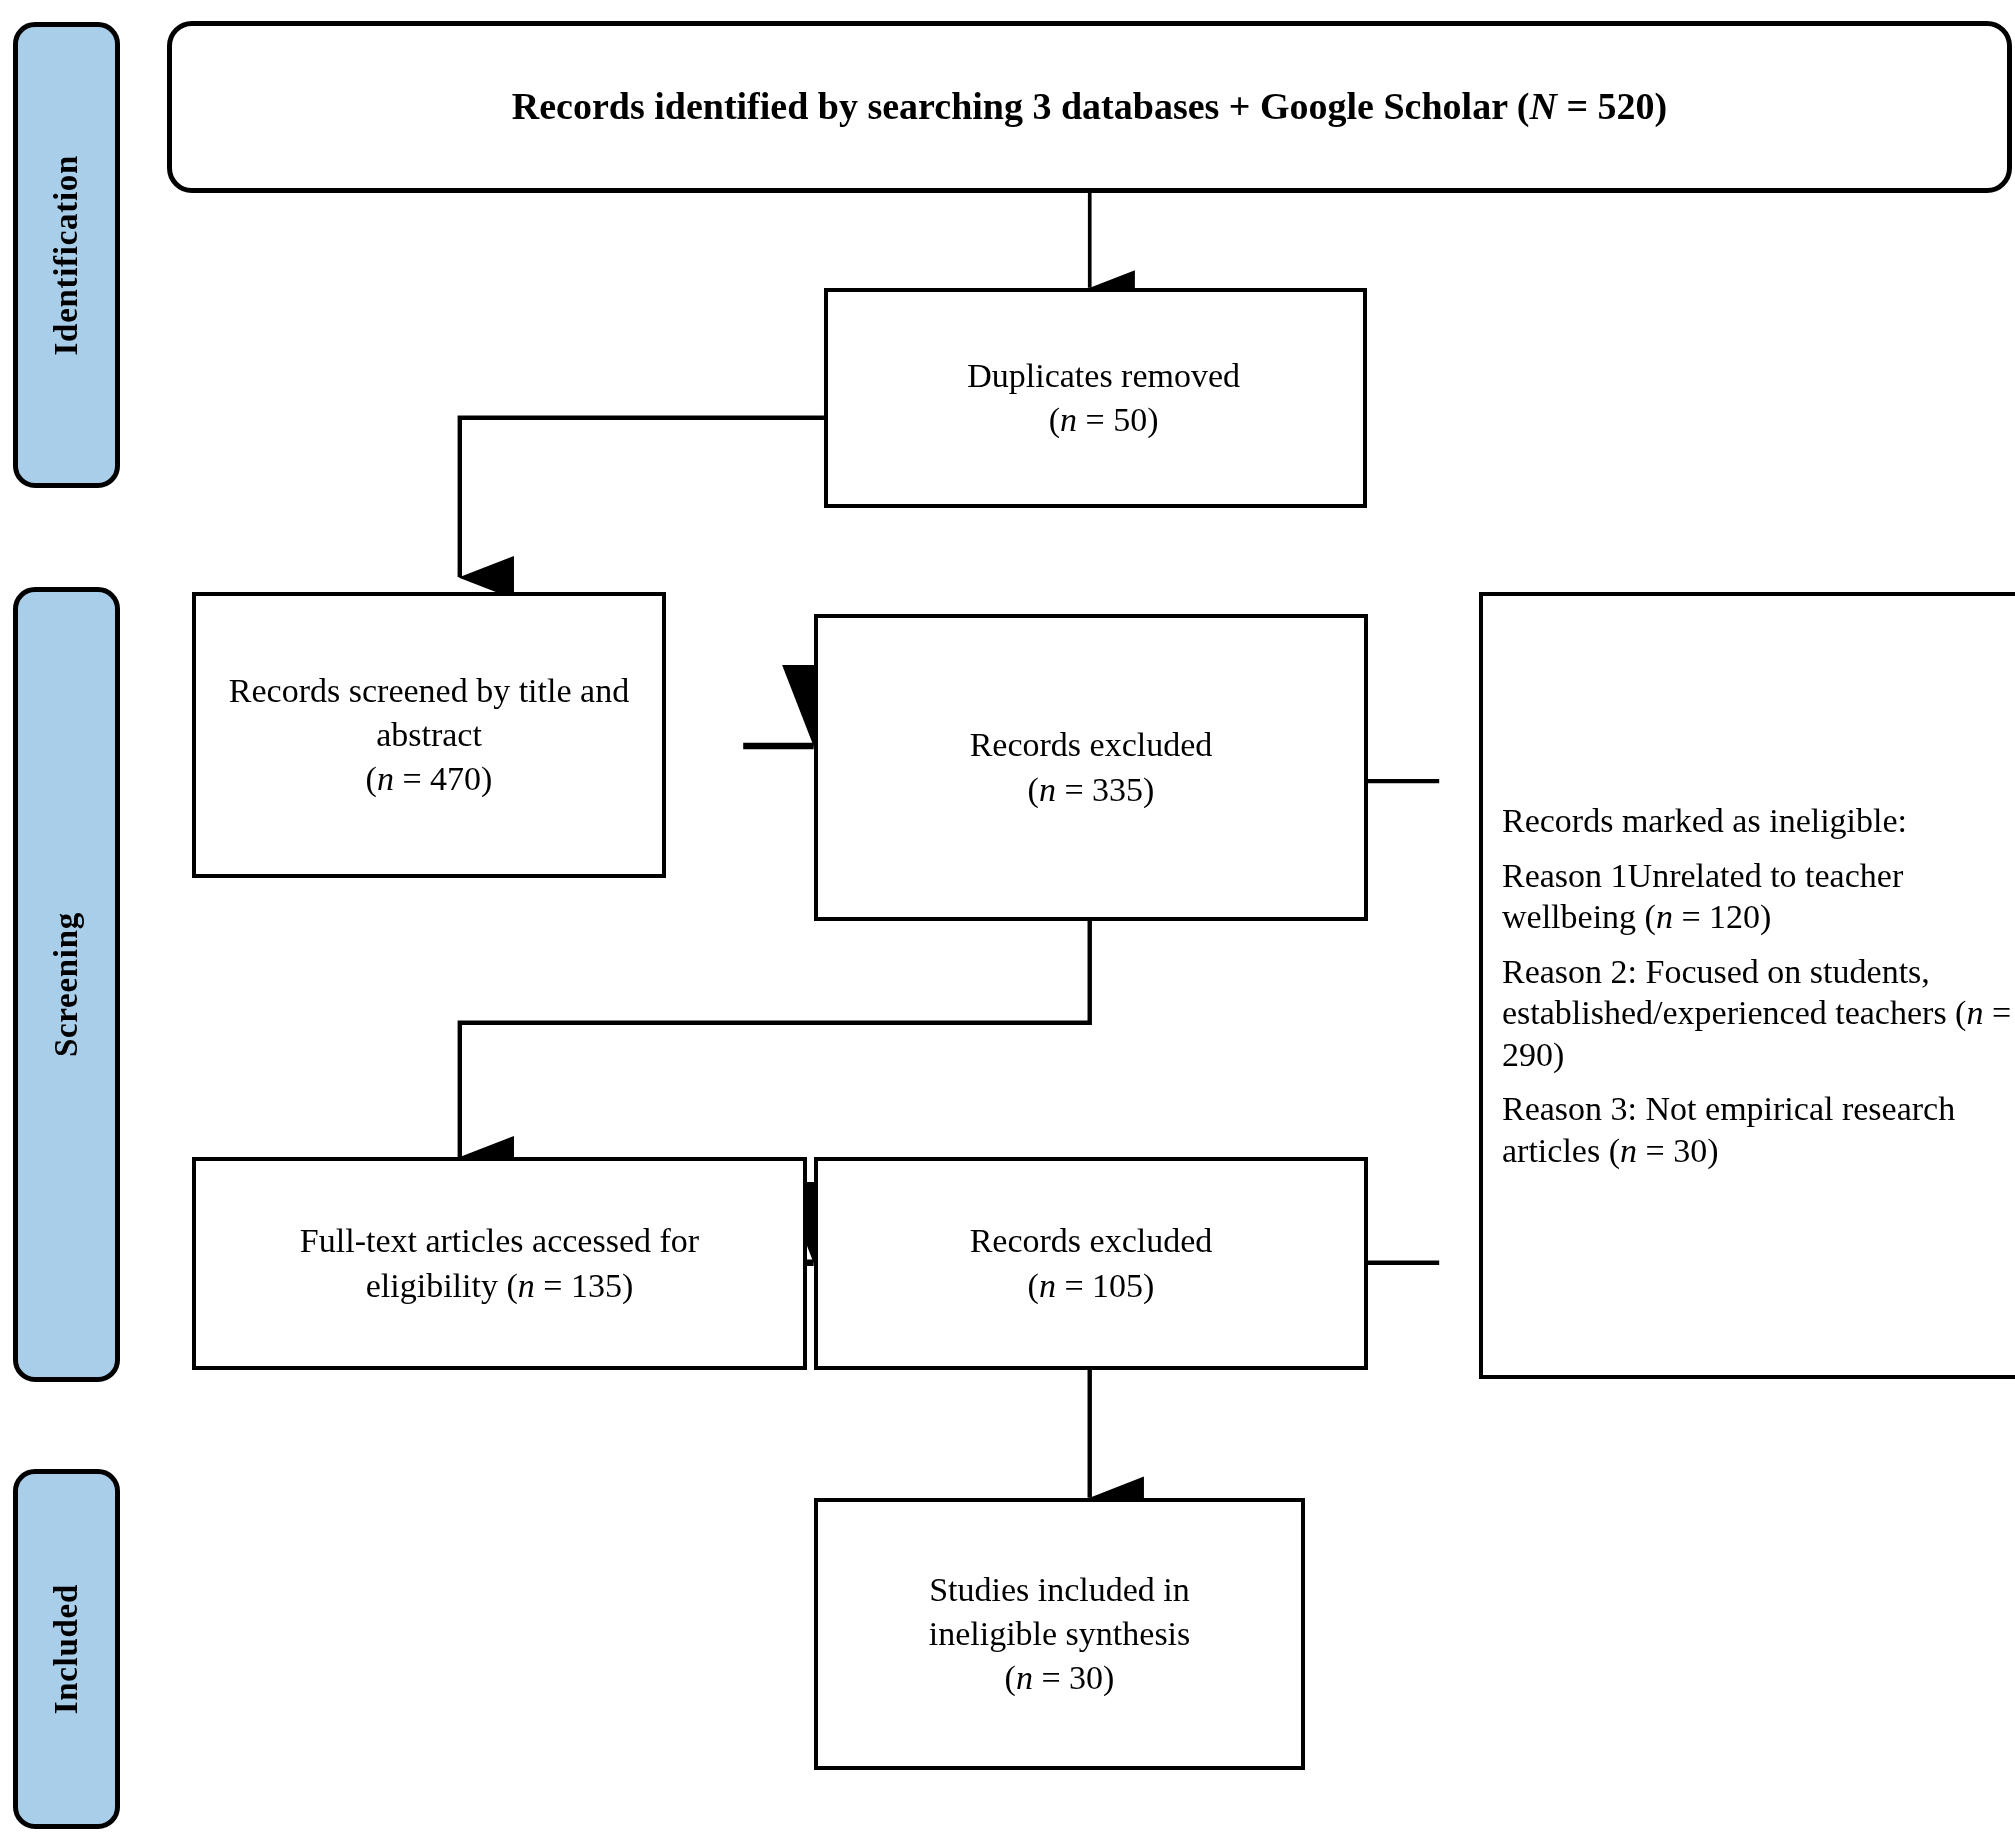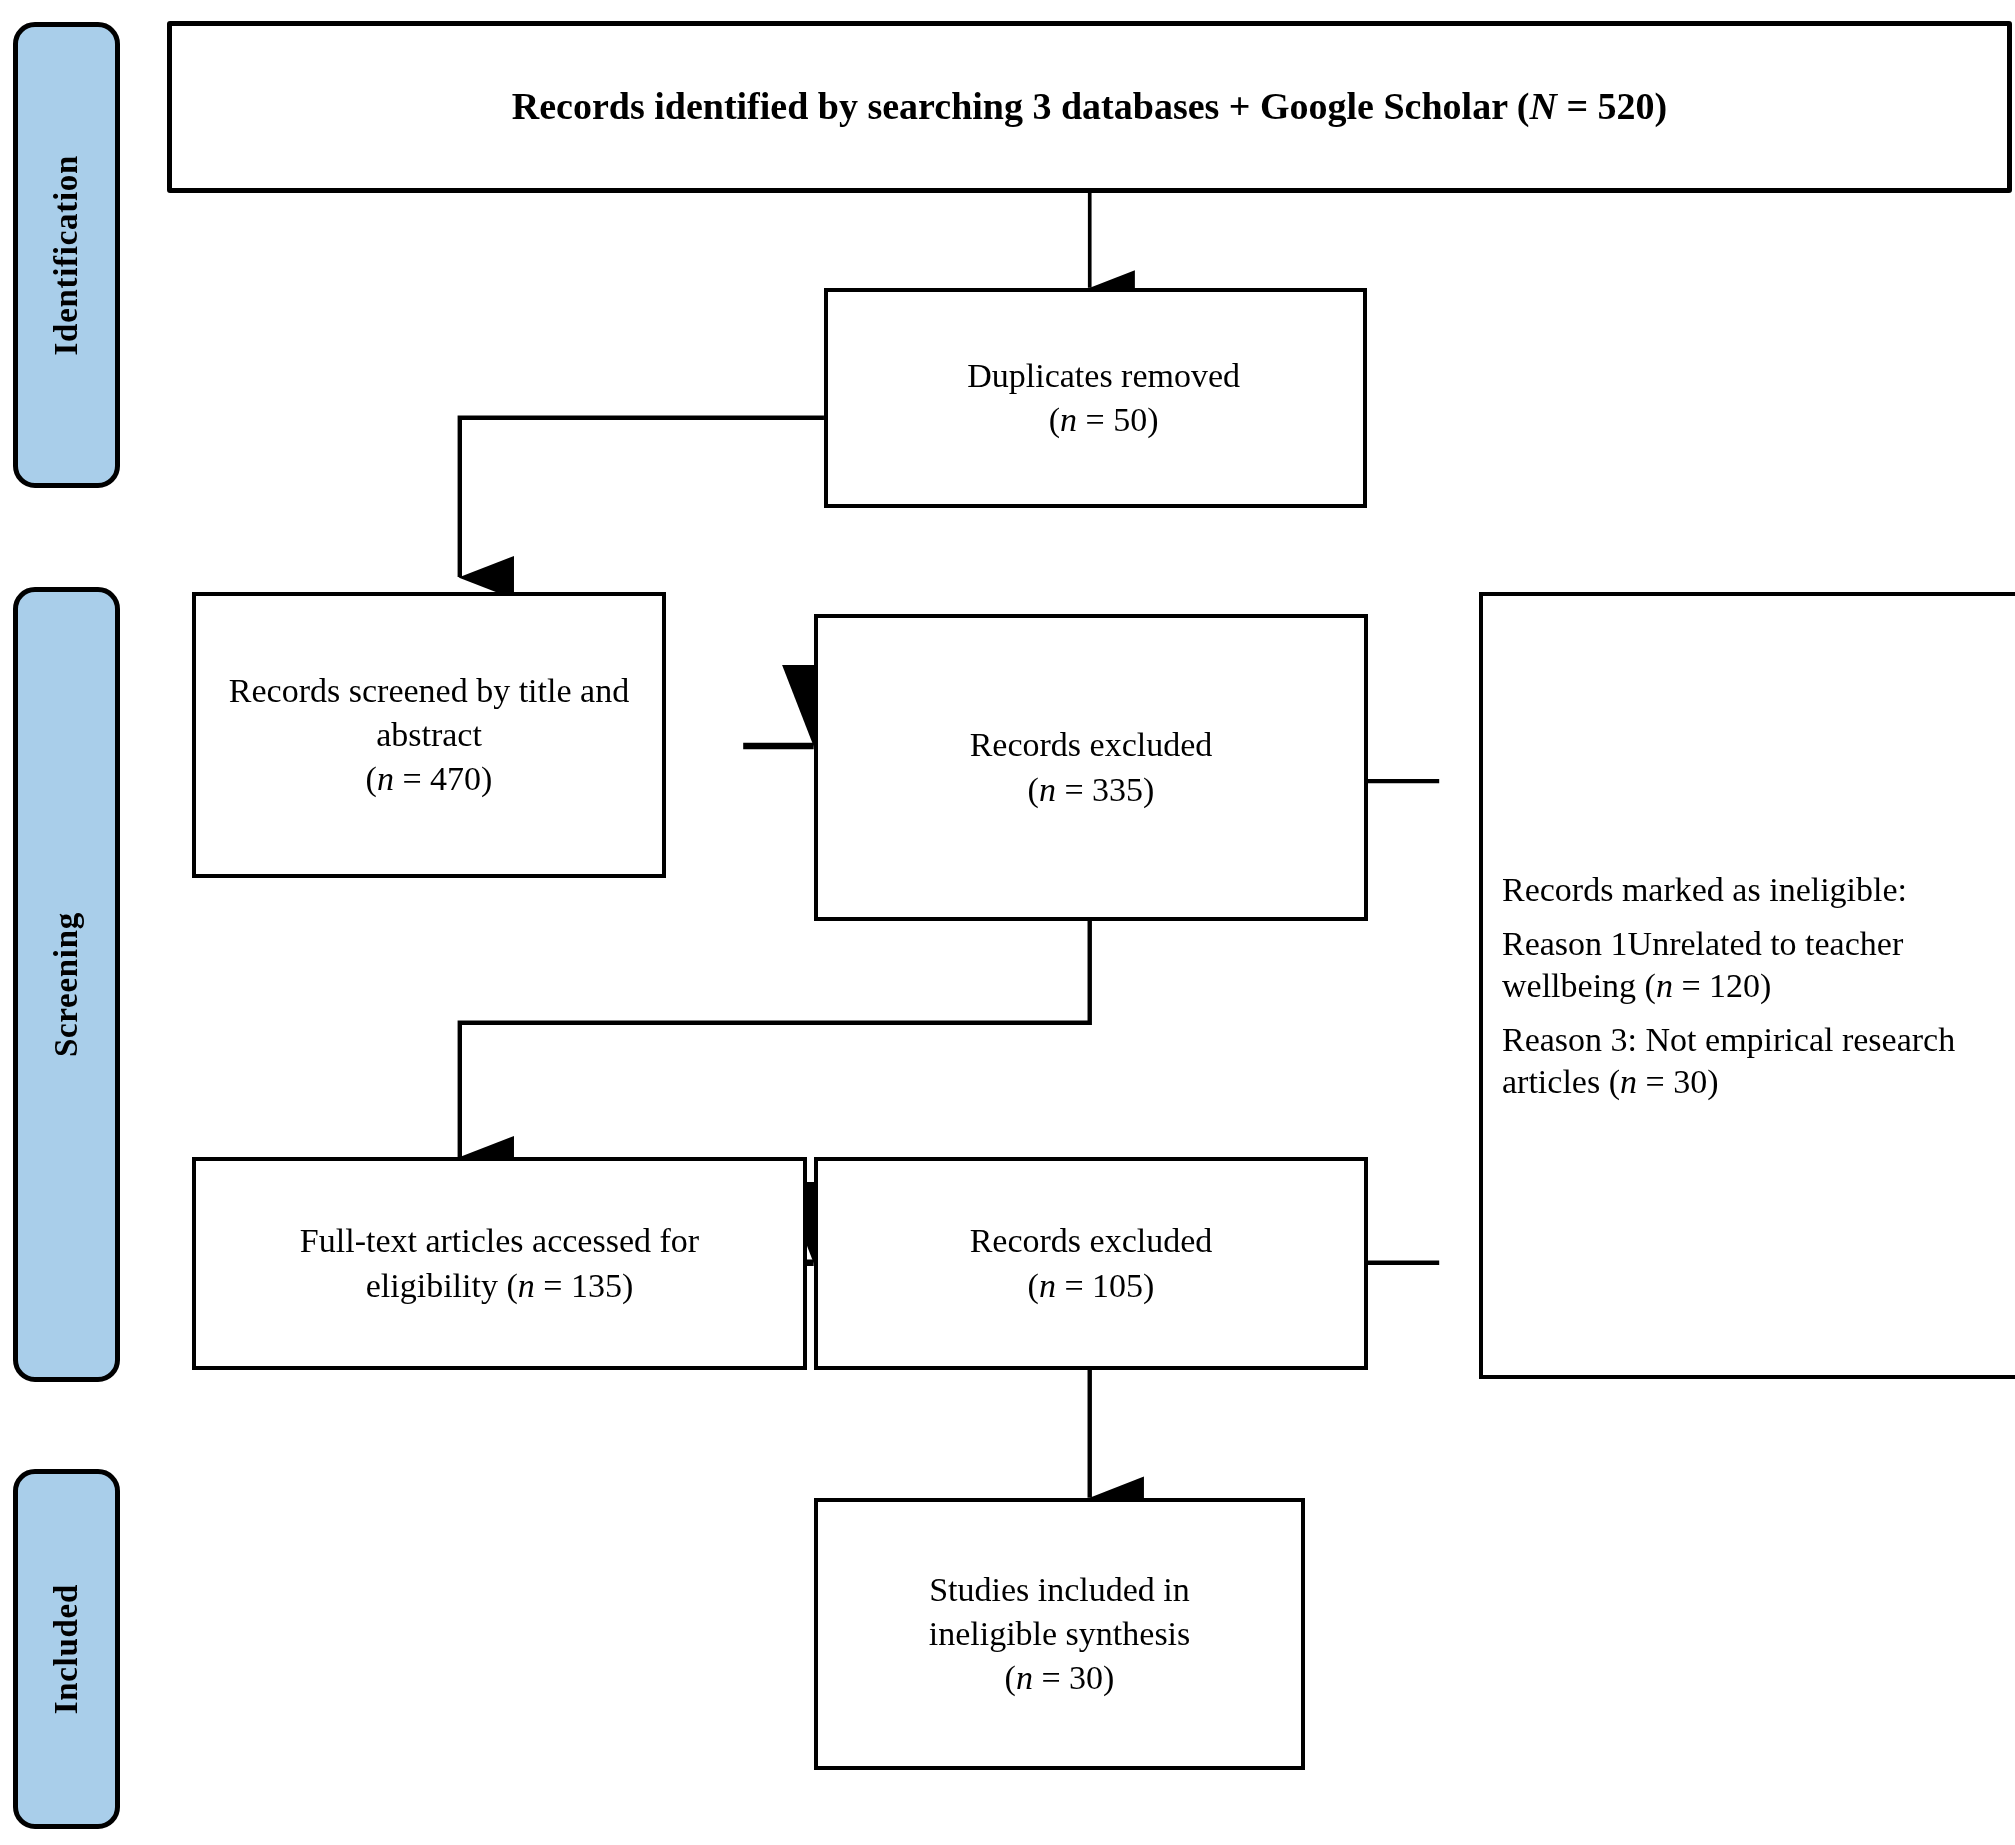--- a/index.html
+++ b/index.html
@@ -56,21 +56,21 @@
     justify-content: center;
     text-align: center;
     padding: 7.3px 11.7px;
   }
   .flow-box .box-text {
     font-size: 34px;
     line-height: 1.30;
     color: #000000;
   }
   .flow-box.rounded {
-    border-radius: 3px;
+    border-radius: 25px;
     border-width: 5.1px;
   }
   .flow-box.rounded .box-text {
     font-weight: bold;
     font-size: 38px;
     white-space: nowrap;
   }
   
   .panel-box {
     position: absolute;
@@ -194,17 +194,18 @@
     <span class="box-text">
       <span>Studies included in</span><br>
       <span>ineligible synthesis</span><br>
       <span>(<em class="var">n</em> = 30)</span>
     </span>
   </div>
 
   <div class="panel-box" style="left:1439px; top:592px; width:560px; height:787px;margin-left:40px;">
     <p class="panel-line">Records marked as ineligible:</p>
     <p class="panel-line">Reason 1Unrelated to teacher wellbeing (<em class="var">n</em> = 120)</p>
+    <p class="panel-line">Reason 2: Focused on students, established/experienced teachers (<em class="var">n</em> = 290)</p>
     <p class="panel-line">Reason 3: Not empirical research articles (<em class="var">n</em> = 30)</p>
   </div>
 
 </div>
 
 
 </body></html>

